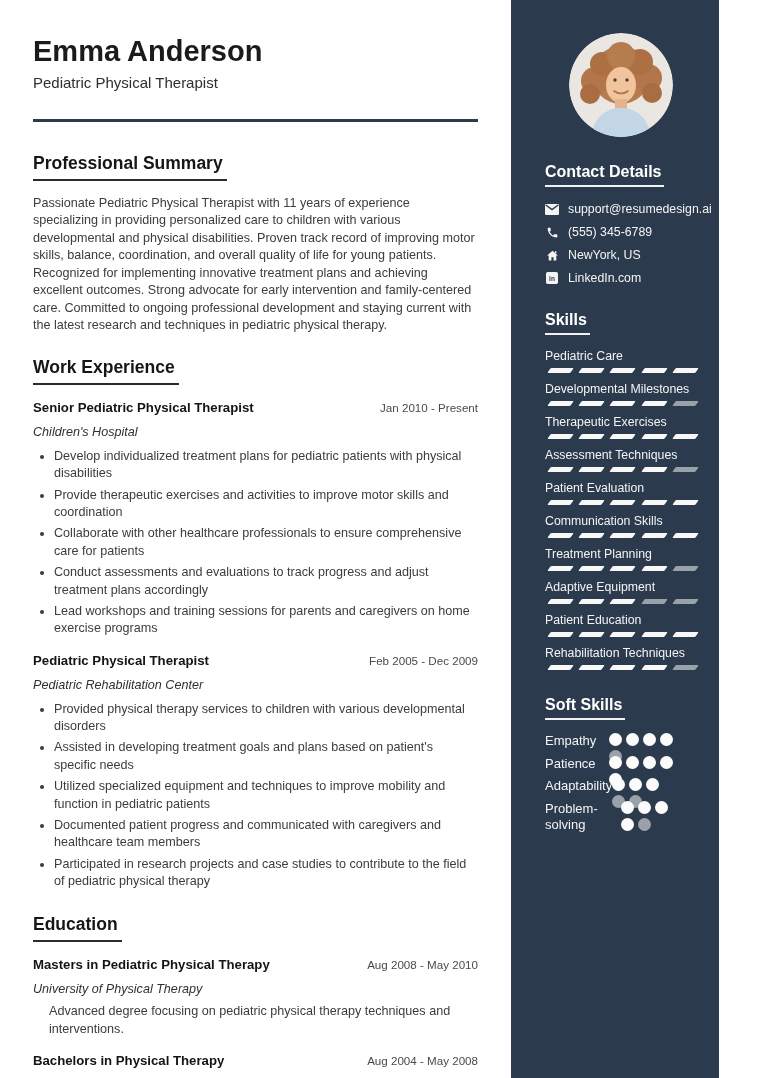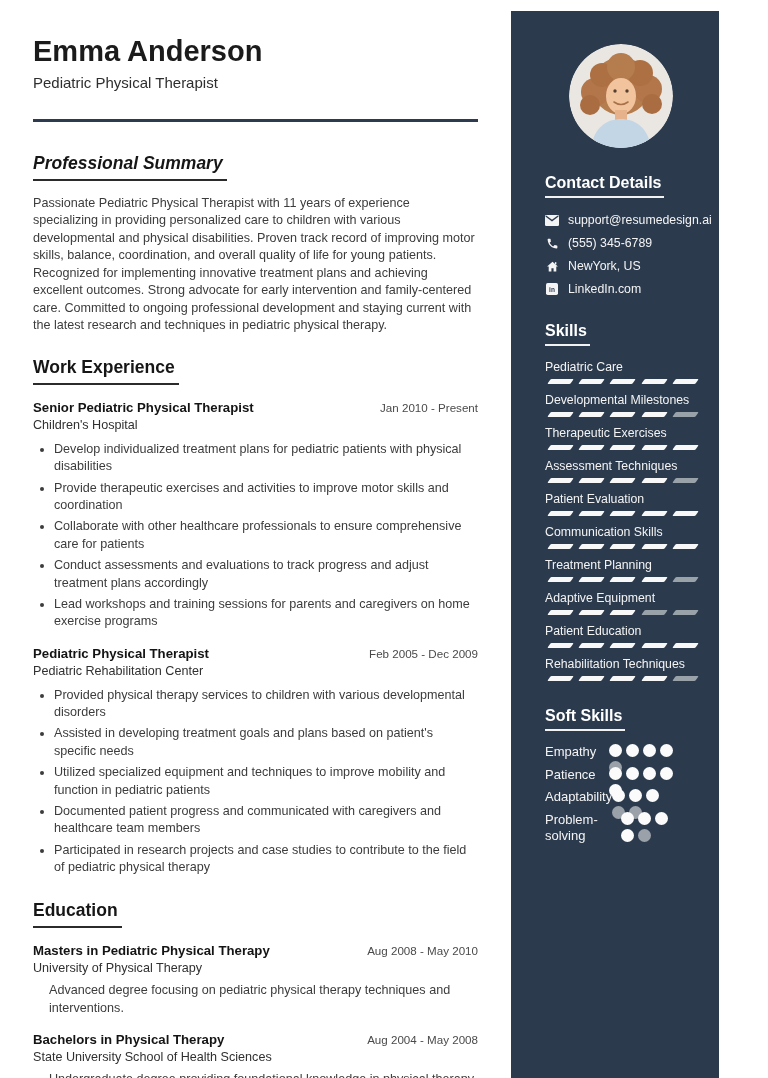--- a/index.html
+++ b/index.html
@@ -8,39 +8,39 @@
   .page{display:flex;width:768px;height:1078px;border-radius:19px;}
 
   
   .main{width:511px;padding:36px 33px 20px 33px;}
   .name{font-size:29px;font-weight:700;color:#1b1b1b;line-height:1.1;margin:0;}
   .job-headline{font-size:15px;color:#2e2e2e;margin-top:6px;}
   .top-divider{height:3px;background:#2c3b4e;margin-top:28px;}
 
   .section-heading{display:inline-block;font-size:17.5px;font-weight:700;color:#161616;
     border-bottom:2px solid #2b2b2b;padding:0 4px 5px 0;margin:0;}
-  .sec-summary .section-heading{margin-top:31px;font-style:italic;}
+  .sec-summary .section-heading{margin-top:31px;}
   .sec-experience .section-heading{margin-top:22px;}
   .sec-education .section-heading{margin-top:20px;}
 
   .summary-text{font-size:12.6px;line-height:1.39;color:#3c3c3c;margin:14px 0 0 0;}
 
   .job{margin-top:15px;}
   .job-head{display:flex;justify-content:space-between;align-items:baseline;}
   .job-title{font-size:13.2px;font-weight:700;color:#141414;}
   .job-dates{font-size:11.6px;color:#4a4a4a;white-space:nowrap;}
-  .job-company{font-size:12.6px;color:#303030;margin-top:3px;}
+  .job-company{font-size:12.6px;color:#303030;margin-top:10px;font-style:italic;}
   .job-bullets{margin:9px 0 0 0;padding-left:21px;}
   .job-bullets li{font-size:12.6px;line-height:1.38;color:#3c3c3c;margin-bottom:4px;}
 
   .edu{margin-top:15px;}
   .edu-desc{font-size:12.6px;line-height:1.38;color:#3c3c3c;margin:7px 0 0 16px;}
 
   
-  .sidebar{width:208px;background:#2b3a4d;color:#fff;padding:33px 22px 20px 34px;margin-top:11px;}
+  .sidebar{width:208px;background:#2b3a4d;color:#fff;padding:33px 22px 20px 34px;}
   .photo-wrap{width:104px;height:104px;border-radius:50%;overflow:hidden;margin:0 auto;}
   .sb-heading{display:inline-block;font-size:16px;font-weight:700;color:#fff;
     border-bottom:2px solid #f2f2f2;padding:0 3px 4px 0;margin:0;}
   .sb-section{margin-top:26px;}
 
   .contact-list{margin-top:15px;}
   .contact-item{display:flex;align-items:center;margin-bottom:9px;}
   .c-icon-slot{width:14px;height:14px;flex:0 0 14px;display:flex;align-items:center;justify-content:center;}
   .c-icon-slot svg{display:block;}
   .contact-text{font-size:12.3px;color:#f4f4f4;margin-left:9px;}

